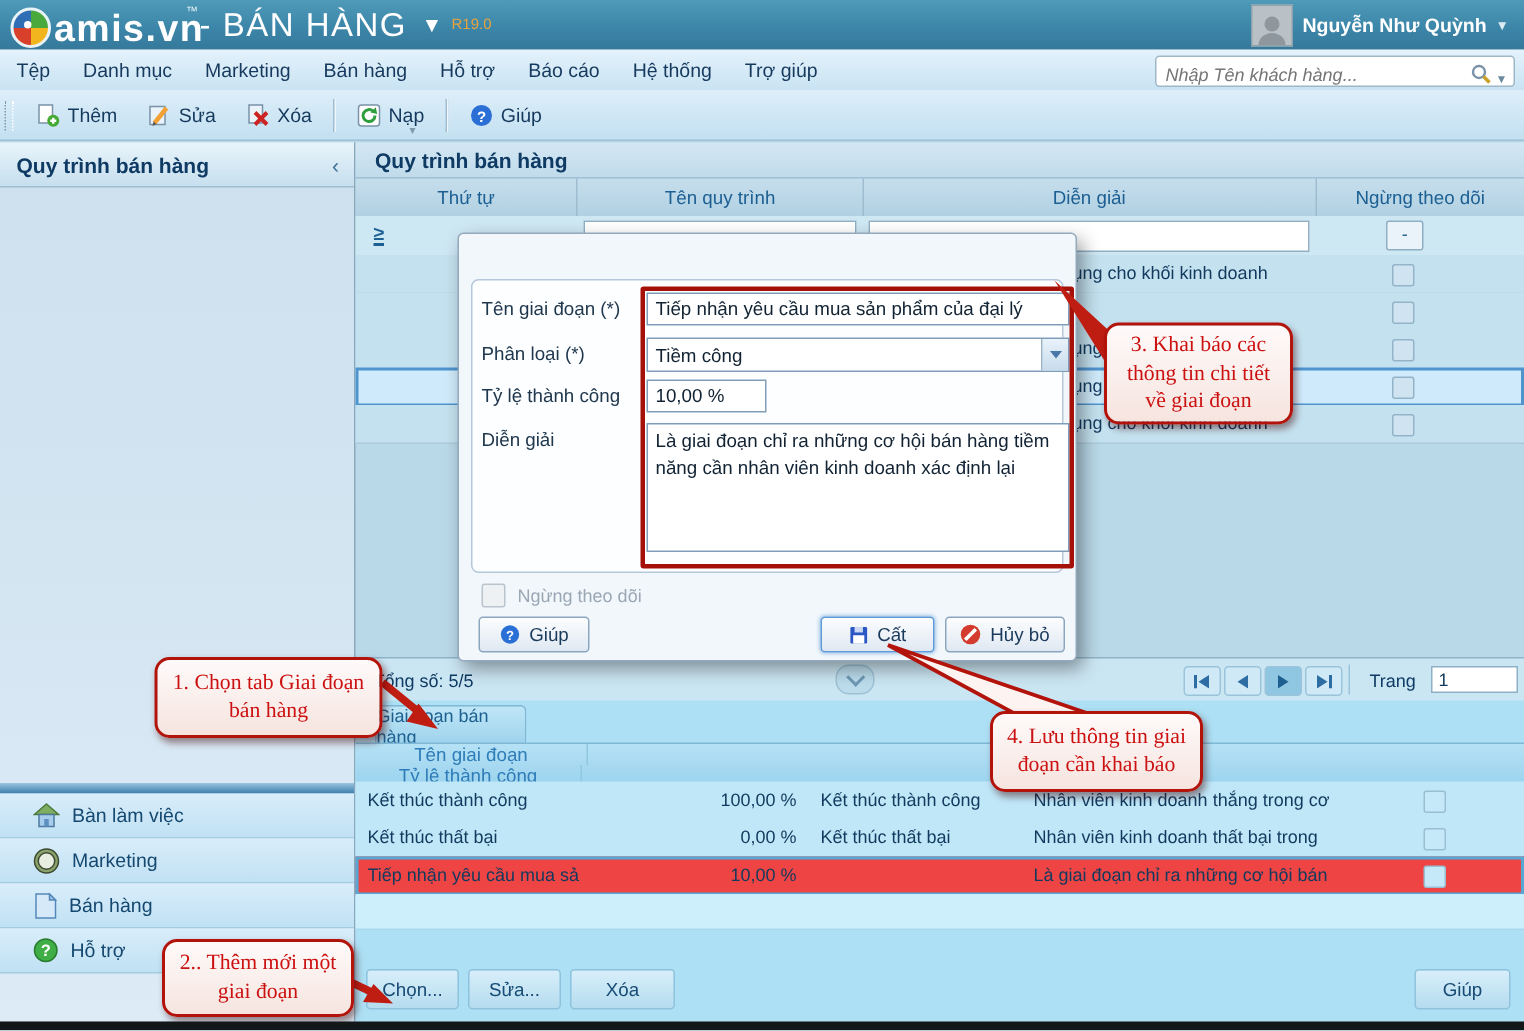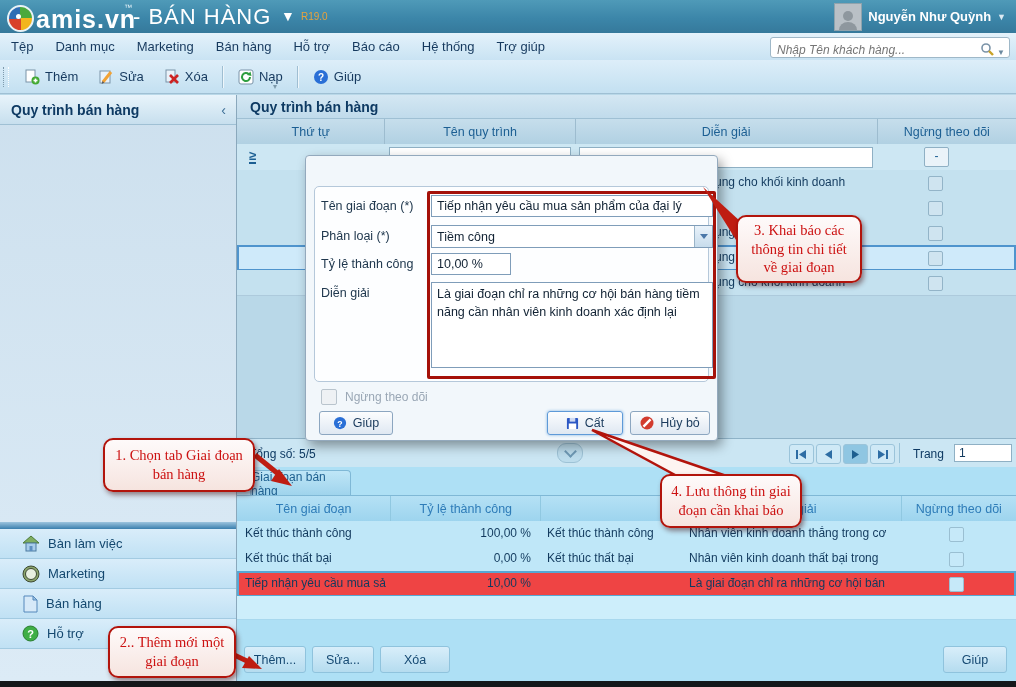--- a/index.html
+++ b/index.html
@@ -69,21 +69,21 @@
   .chev{width:7px;height:7px;border-left:2px solid #6d98b4;border-bottom:2px solid #6d98b4;transform:rotate(-45deg);margin-top:-3px;}
   .pgbtn{position:absolute;top:5px;width:23px;height:18px;background:#cfe9f6;border:1px solid #9bc4da;border-radius:3px;display:flex;align-items:center;justify-content:center;}
   .pgbtn.on{background:#8fc6e2;}
   .pgdiv{position:absolute;left:645px;top:4px;width:1px;height:20px;background:#9bc4da;}
   .pglabel{position:absolute;left:663px;top:8px;color:#0e3a63;}
   .pginput{position:absolute;left:700px;top:5px;width:48px;height:16px;border:1px solid #8fb0c4;background:#fff;font-family:inherit;font-size:12px;color:#123a5e;padding:0 4px;}
 
   
   .bpanel{left:237px;top:467px;width:779px;height:214px;background:#aee0f5;}
   .tab{position:absolute;left:13px;top:3px;width:99px;height:25px;background:linear-gradient(180deg,#bfe6f7,#9ed3ec);border:1px solid #7fb8d6;border-bottom:none;border-radius:4px 4px 0 0;color:#1d5f8f;display:flex;align-items:center;justify-content:center;}
-  .bthead{position:absolute;left:0;top:28px;width:779px;height:26px;background:linear-gradient(180deg,#b5e1f5,#9cd4ee);border-top:1px solid #7fb8d6;border-bottom:1px solid #8cc3dd;display:flex;}
+  .bthead{position:absolute;left:0;top:28px;width:779px;height:26px;background:linear-gradient(180deg,#b5e1f5,#9cd4ee);border-top:1px solid #7fb8d6;border-bottom:1px solid #8cc3dd;display:flex;flex-direction:column;}
   .bth{display:flex;align-items:center;justify-content:center;color:#2e7cb8;font-size:12.5px;border-right:1px solid #90c8e1;}
   .brow{position:absolute;left:0;width:779px;height:25px;background:#bfe7f8;border-bottom:1px solid #9ccfe8;}
   .bcell{position:absolute;top:5px;color:#123a5e;white-space:nowrap;overflow:hidden;}
   .bcbx{position:absolute;left:712px;top:6px;width:13px;height:13px;background:#c6e9f9;border:1px solid #9abfd2;border-radius:2px;}
   .emptyrow{position:absolute;left:0;top:129px;width:779px;height:23px;background:#cdeefb;border-bottom:1px solid #a8d8ee;}
   .btn{position:absolute;height:27px;background:linear-gradient(180deg,#d8eefa,#b5dcef);border:1px solid #8fc3dd;border-radius:3px;color:#164a73;font-size:12.5px;display:flex;align-items:center;justify-content:center;}
 
   
   .dialog{left:305px;top:155px;width:411px;height:284px;background:#f2f7fb;border:1px solid #93a9bd;border-radius:4px;box-shadow:4px 5px 12px rgba(0,0,0,.38);z-index:10;}
   .dlgtitle{position:absolute;left:0;top:0;width:100%;height:26px;background:linear-gradient(180deg,#fbfdfe,#dce8f3);border-bottom:1px solid #c3d2de;border-radius:4px 4px 0 0;display:flex;align-items:center;}
@@ -361,21 +361,21 @@
     </div>
     <div class="brow" style="top:104px;outline:2px solid #57a7d4;outline-offset:-2px;background:#ef4444;">
       <span class="bcell" style="left:8px;width:142px;">Tiếp nhận yêu cầu mua sả</span>
       <span class="bcell" style="left:154px;width:140px;text-align:right;">10,00 %</span>
       <span class="bcell" style="left:310px;width:136px;"></span>
       <span class="bcell" style="left:452px;width:212px;">Là giai đoạn chỉ ra những cơ hội bán</span>
       <span class="bcbx"></span>
     </div>
     <div class="emptyrow"></div>
 
-    <button class="btn" style="left:7px;top:179px;width:62px;font-family:inherit;">Thêm...</button>
+    <button class="btn" style="left:7px;top:179px;width:62px;font-family:inherit;">Chọn...</button>
     <button class="btn" style="left:75px;top:179px;width:62px;font-family:inherit;">Sửa...</button>
     <button class="btn" style="left:143px;top:179px;width:70px;font-family:inherit;">Xóa</button>
     <button class="btn" style="left:706px;top:179px;width:64px;font-family:inherit;">Giúp</button>
   </div>
 
   <div class="abs dialog">
 
     <div class="fieldbox"></div>
 
     <span class="flabel" style="top:43px;">Tên giai đoạn (*)</span>

